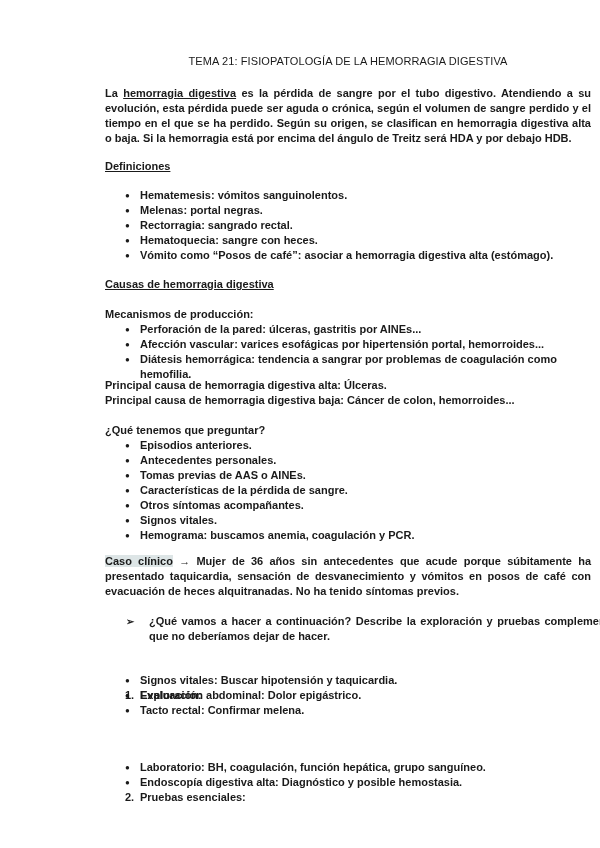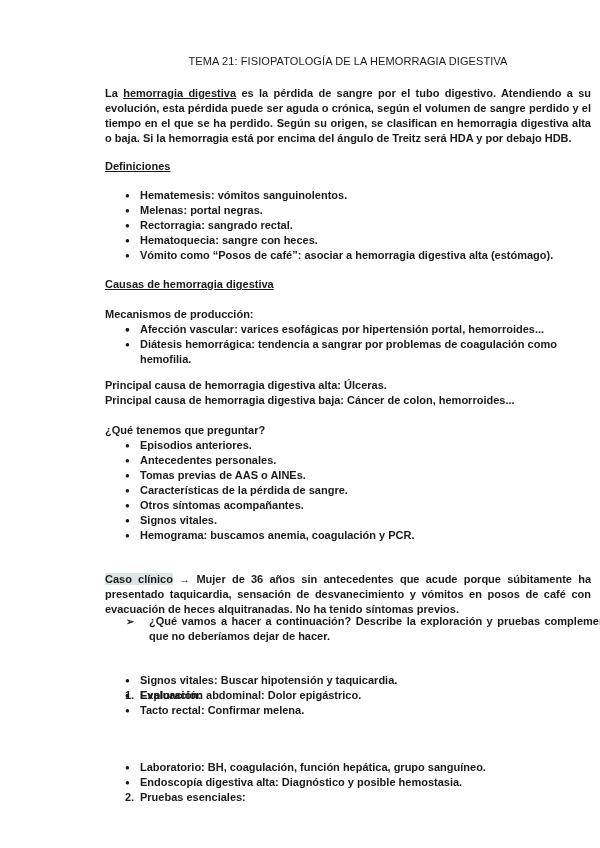--- a/index.html
+++ b/index.html
@@ -95,41 +95,41 @@
     <li><span class="dot" style="font-size: 8px; line-height: 15px;">●</span><span>Vómito como “Posos de café”: asociar a hemorragia digestiva alta (estómago).</span></li>
   </ul>
 
   <div class="block" style="top:277px;">
     <span class="u">Causas de hemorragia digestiva</span>
   </div>
 
   <div class="block" style="top:307px;">Mecanismos de producción:</div>
 
   <ul class="bul block" style="top:322px;">
-    <li><span class="dot" style="font-size: 8px; line-height: 15px;">●</span></li>
+    <li><span class="dot" style="font-size: 8px; line-height: 15px;">●</span><span>Perforación de la pared: úlceras, gastritis por AINEs...</span></li>
     <li><span class="dot" style="font-size: 8px; line-height: 15px;">●</span><span>Afección vascular: varices esofágicas por hipertensión portal, hemorroides...</span></li>
     <li><span class="dot" style="font-size: 8px; line-height: 15px;">●</span><span>Diátesis hemorrágica: tendencia a sangrar por problemas de coagulación como hemofilia.</span></li>
   </ul>
 
   <div class="block" style="top:393px;">Principal causa de hemorragia digestiva baja: Cáncer de colon, hemorroides...</div>
   <div class="block" style="top:378px;">Principal causa de hemorragia digestiva alta: Úlceras.</div>
 
   <div class="block" style="top:423px;">¿Qué tenemos que preguntar?</div>
 
   <ul class="bul block" style="top:438px;">
     <li><span class="dot" style="font-size: 8px; line-height: 15px;">●</span><span>Episodios anteriores.</span></li>
     <li><span class="dot" style="font-size: 8px; line-height: 15px;">●</span><span>Antecedentes personales.</span></li>
     <li><span class="dot" style="font-size: 8px; line-height: 15px;">●</span><span>Tomas previas de AAS o AINEs.</span></li>
     <li><span class="dot" style="font-size: 8px; line-height: 15px;">●</span><span>Características de la pérdida de sangre.</span></li>
     <li><span class="dot" style="font-size: 8px; line-height: 15px;">●</span><span>Otros síntomas acompañantes.</span></li>
     <li><span class="dot" style="font-size: 8px; line-height: 15px;">●</span><span>Signos vitales.</span></li>
     <li><span class="dot" style="font-size: 8px; line-height: 15px;">●</span><span>Hemograma: buscamos anemia, coagulación y PCR.</span></li>
   </ul>
 
-  <div class="block justify" style="top:572px;">
+  <div class="block justify" style="top:554px;">
     <span class="hl">Caso clínico</span> <span>→</span><span> Mujer de 36 años sin antecedentes que acude porque súbitamente ha presentado taquicardia, sensación de desvanecimiento y vómitos en posos de café con evacuación de heces alquitranadas. No ha tenido síntomas previos.</span>
   </div>
 
   <div class="block arrow-item" style="top:614px;">
     <span class="arr">➢</span><span>¿Qué vamos a hacer a continuación? Describe la exploración y pruebas complementarias que no deberíamos dejar de hacer.</span>
   </div>
 
   <div class="block num-item" style="top:658px;">
     <span class="n">1.</span><span>Evaluación:</span>
   </div>

